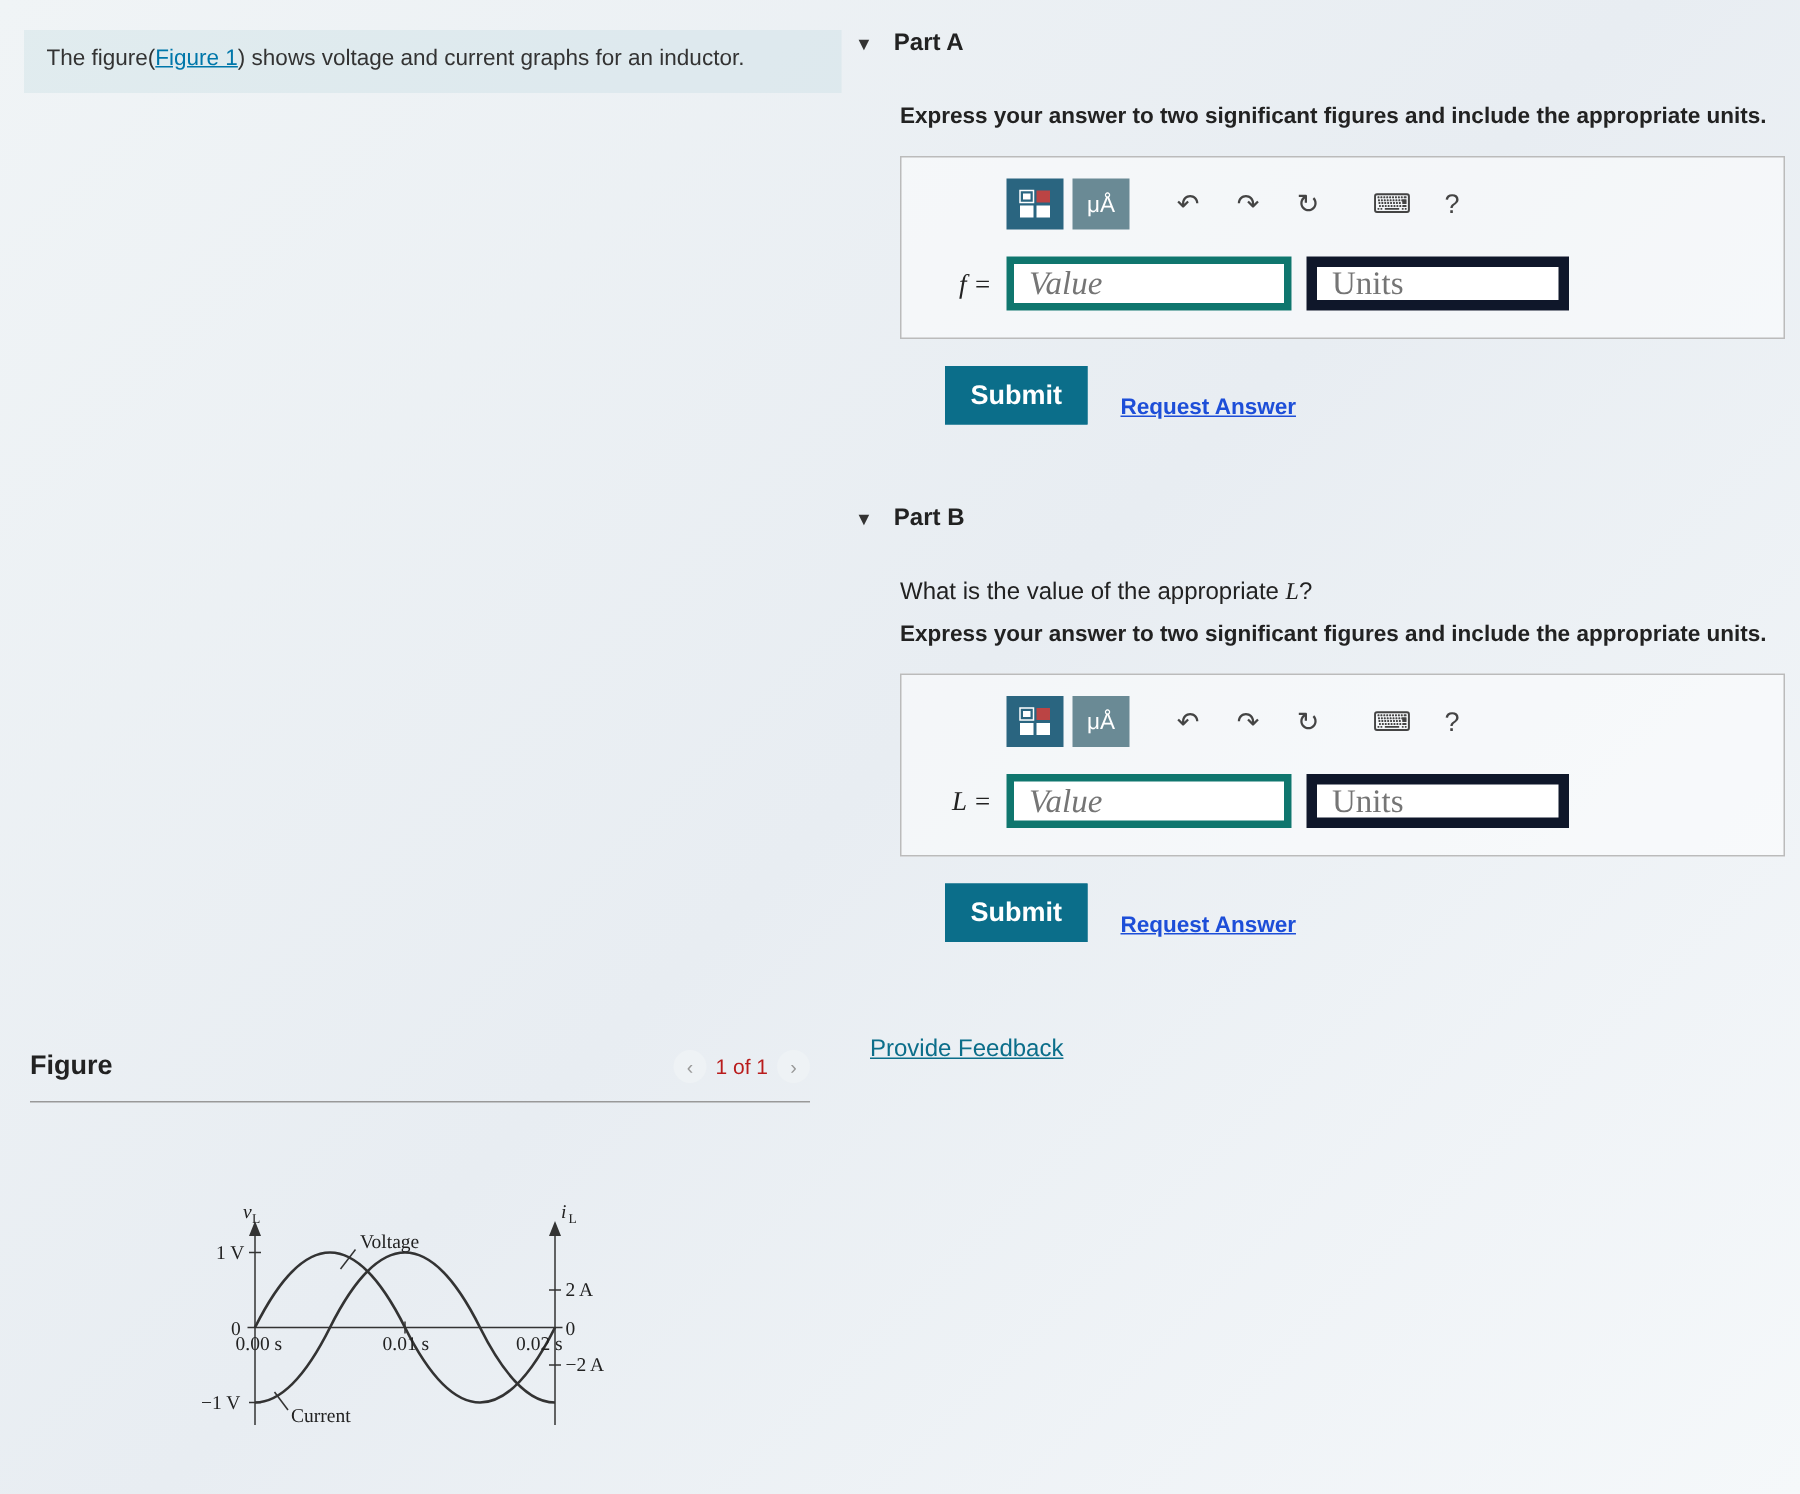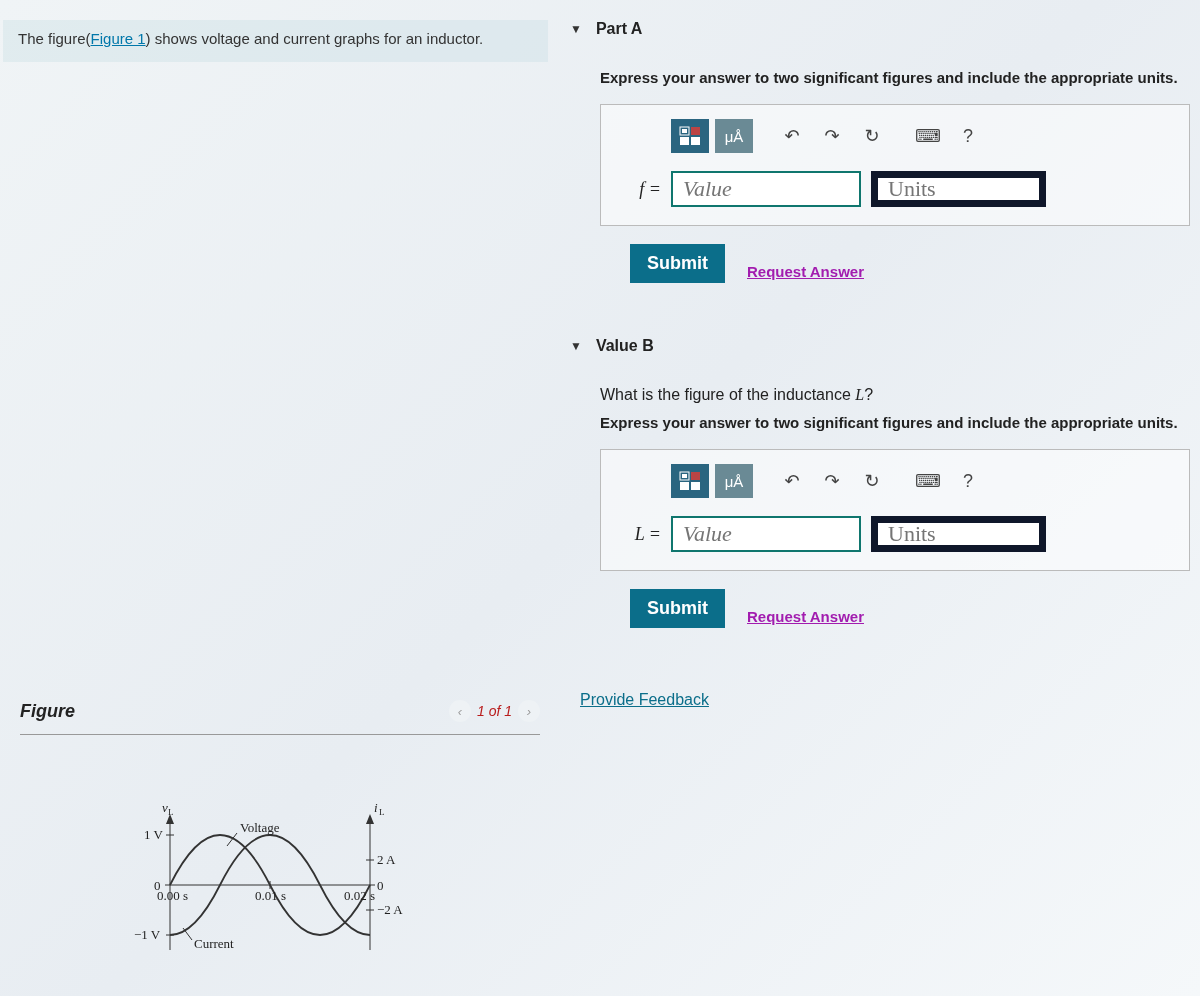--- a/index.html
+++ b/index.html
@@ -14,41 +14,40 @@
 }
 .left-panel {
   position: absolute;
   left: 0;
   top: 0;
   width: 555px;
   height: 100%;
 }
 .intro-box {
   position: absolute;
-  left: 3px;
+  left: 16px;
   top: 20px;
   width: 545px;
   height: 42px;
   background: rgba(180, 210, 220, 0.25);
   padding: 10px 15px;
   font-size: 15px;
   color: #333;
 }
 .intro-box a { color: #0077aa; text-decoration: underline; }
 .figure-head {
   position: absolute;
   left: 20px;
   top: 700px;
   width: 520px;
   border-bottom: 1px solid #999;
   padding-bottom: 12px;
   display: flex;
   justify-content: space-between;
-  align-items: flex-end;
-  font-style: italic;
+  align-items: flex-start;
 }
 .figure-head .title { font-size: 18px; font-weight: bold; color: #222; }
 .pager { display: flex; align-items: center; gap: 6px; }
 .pager-btn {
   width: 22px; height: 22px; border-radius: 50%;
   background: #eef2f5; color: #999; display: flex;
   align-items: center; justify-content: center; font-size: 13px;
   cursor: pointer;
 }
 .pager-txt { color: #b91c1c; font-size: 14px; }
@@ -92,37 +91,37 @@
 .tb-btn {
   width: 34px; height: 34px;
   display: flex; align-items: center; justify-content: center;
   font-size: 18px; color: #444; cursor: pointer;
 }
 .tb-btn.tmpl { background: #2a6580; color: white; width: 38px; height: 34px; font-size: 13px;}
 .tb-btn.units { background: #6a8a95; color: white; width: 38px; height: 34px; font-size: 15px;}
 .answer-row { display: flex; align-items: center; gap: 10px; }
 .answer-label { font-style: italic; font-family: 'Times New Roman', serif; font-size: 18px; color: #222; margin-left: -50px; width: 40px; text-align: right;}
 .answer-input {
-  width: 190px; height: 36px; border: 2px solid #0f766e;
+  width: 190px; height: 36px; border: 5px solid #0f766e;
   background: white; padding: 4px 10px;
   font-family: 'Times New Roman', serif; font-style: italic;
   font-size: 22px; color: #999;
 }
 .units-input {
   width: 175px; height: 36px; border: 7px solid #0f172a;
   background: white; padding: 4px 10px;
   font-family: 'Times New Roman', serif;
   font-size: 22px; color: #999;
 }
 .submit-row { display: flex; align-items: center; gap: 22px; margin: 18px 0 0 30px; }
 .submit-btn {
   background: #0b6e8a; color: white; border: 1px solid #0b6e8a;
   padding: 8px 16px; font-size: 18px; font-weight: bold; cursor: pointer;
 }
-.link { color: #a21caf; text-decoration: underline; font-size: 15px; cursor: pointer; font-weight: bold; margin-top: 16px;}
+.link { color: #1d4ed8; text-decoration: underline; font-size: 15px; cursor: pointer; font-weight: bold; margin-top: 16px;}
 .feedback { margin: 57px 0 0 10px; }
 .feedback a { color: #0b6e8a; text-decoration: underline; font-size: 16px;}
 svg text { font-family: 'Times New Roman', serif; }
 </style>
 </head>
 <body>
 
 <div class="left-panel">
   <div class="intro-box">
     <span>The figure(</span><a href="#">Figure 1</a><span>) shows voltage and current graphs for an inductor.</span>
@@ -216,25 +215,25 @@
       </div>
     </div>
     <div class="submit-row">
       <button class="submit-btn">Submit</button>
       <a class="link">Request Answer</a>
     </div>
   </div>
 
   <div class="part-header" style="margin-top:28px">
     <span class="collapse-icon">▼</span>
-    <span>Value B</span>
+    <span>Part B</span>
   </div>
   <div class="question-block">
     <div class="question-text">
-      <span>What is the figure of the inductance </span><span class="var">L</span><span>?</span>
+      <span>What is the value of the appropriate </span><span class="var">L</span><span>?</span>
     </div>
     <div class="instr">Express your answer to two significant figures and include the appropriate units.</div>
     <div class="answer-box">
       <div class="toolbar">
         <div class="tb-btn tmpl">
           <svg width="22" height="20">
               <rect x="1" y="1" width="9" height="8" fill="none" stroke="white"></rect>
               <rect x="3" y="3" width="5" height="4" fill="white"></rect>
               <rect x="12" y="1" width="9" height="8" fill="#b44"></rect>
               <rect x="1" y="11" width="9" height="8" fill="white"></rect>

